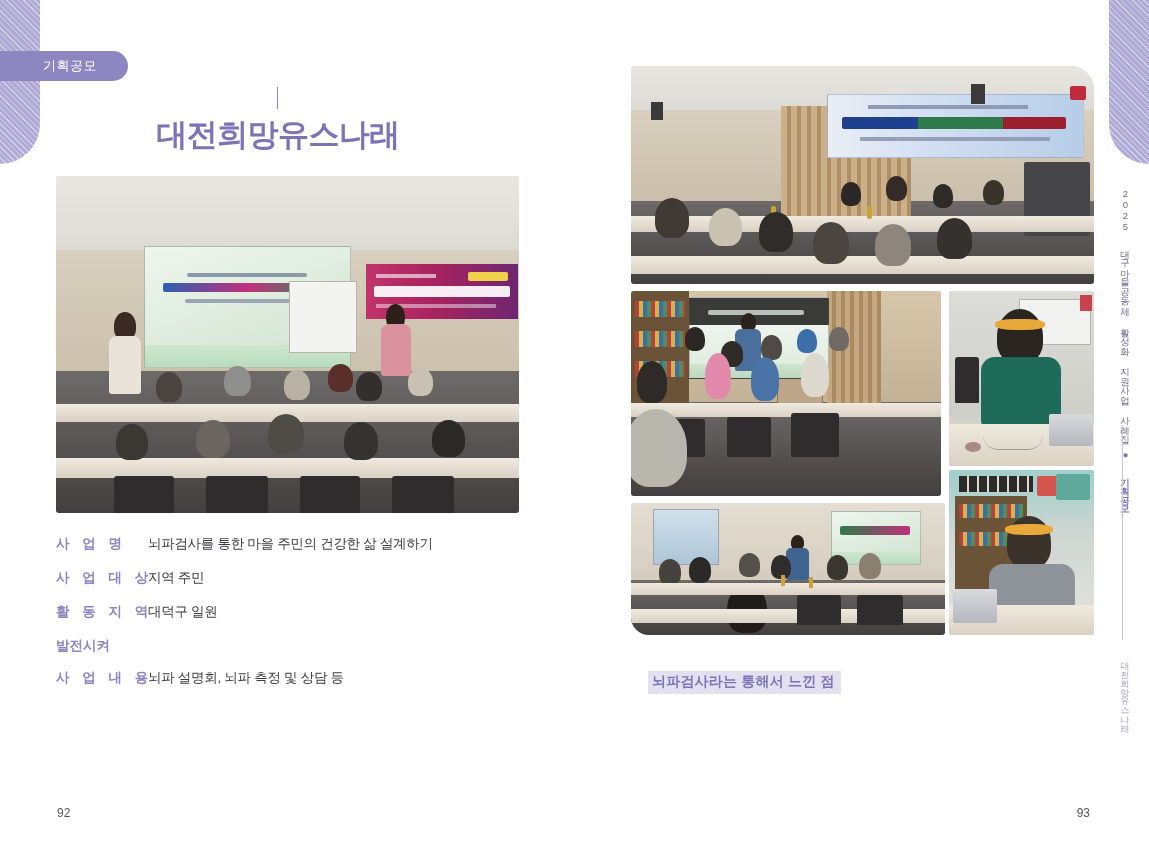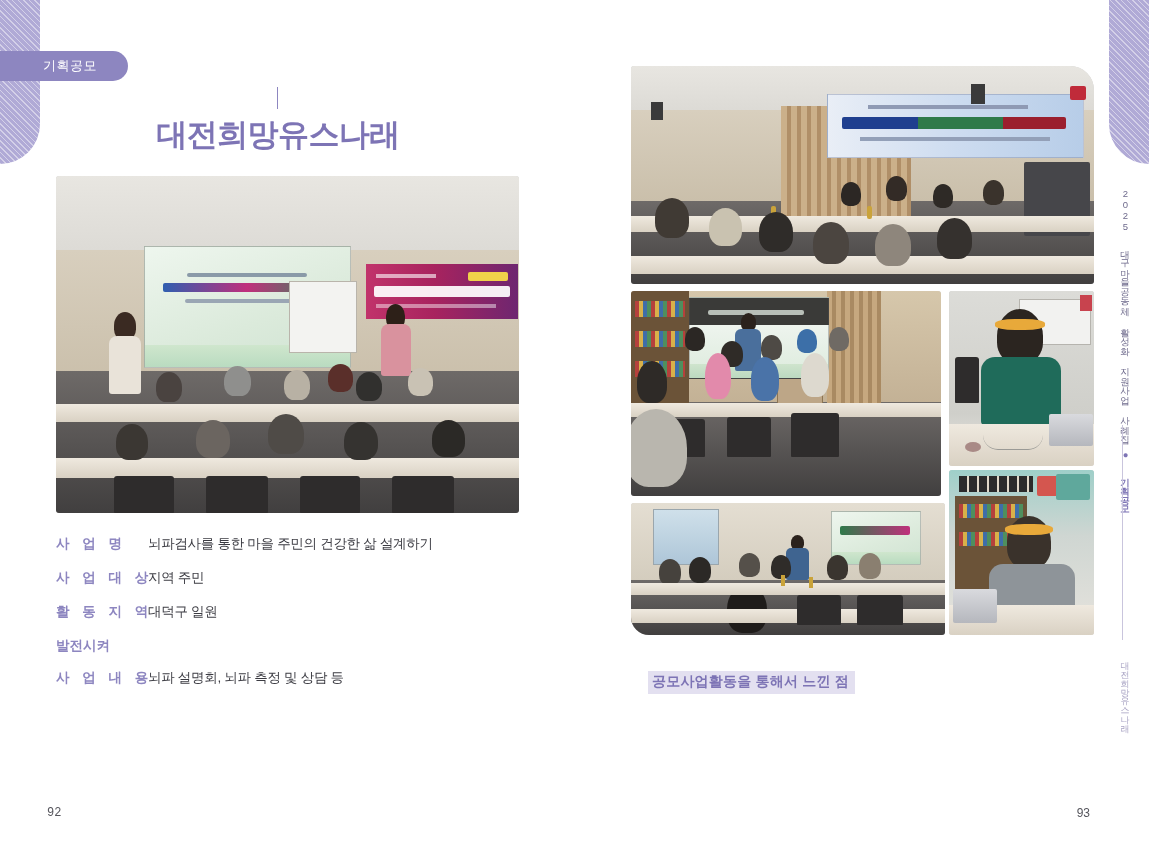--- a/index.html
+++ b/index.html
@@ -253,21 +253,21 @@
     font-size: 9px;
   }
 
   
   .folio {
     position: absolute;
     bottom: 27px;
     font-size: 12px;
     color: #55555c;
   }
-  .folio.left { left: 47px; font-family: Liberation Mono, monospace; }
+  .folio.left { left: 57px; }
   .folio.right { right: 59px; }
 </style>
 </head>
 <body>
 
 <div id="page">
 
   <div class="side-strip left"></div>
   <div class="side-strip right"></div>
 
@@ -495,21 +495,21 @@
       <div class="info-label">발전시켜</div>
     </div>
 
     <div class="info-row">
       <div class="info-label spread">사 업 내 용</div>
       <div class="info-value">뇌파 설명회, 뇌파 측정 및 상담 등</div>
     </div>
 
   </div>
 
-  <div class="feel-heading">공모사업활동을 통해서 느낀 점</div>
+  <div class="feel-heading">뇌파검사라는 통해서 느낀 점</div>
 
   <div class="vtext top">
     <span>2025 대구마을공동체 활성화 지원사업 사례집</span>
     <span class="accent">●</span>
     <span class="accent">기획공모</span>
   </div>
   <div class="vrule"></div>
   <div class="vtext bottom">대전희망유스나래</div>
 
   <div class="folio left">92</div>

